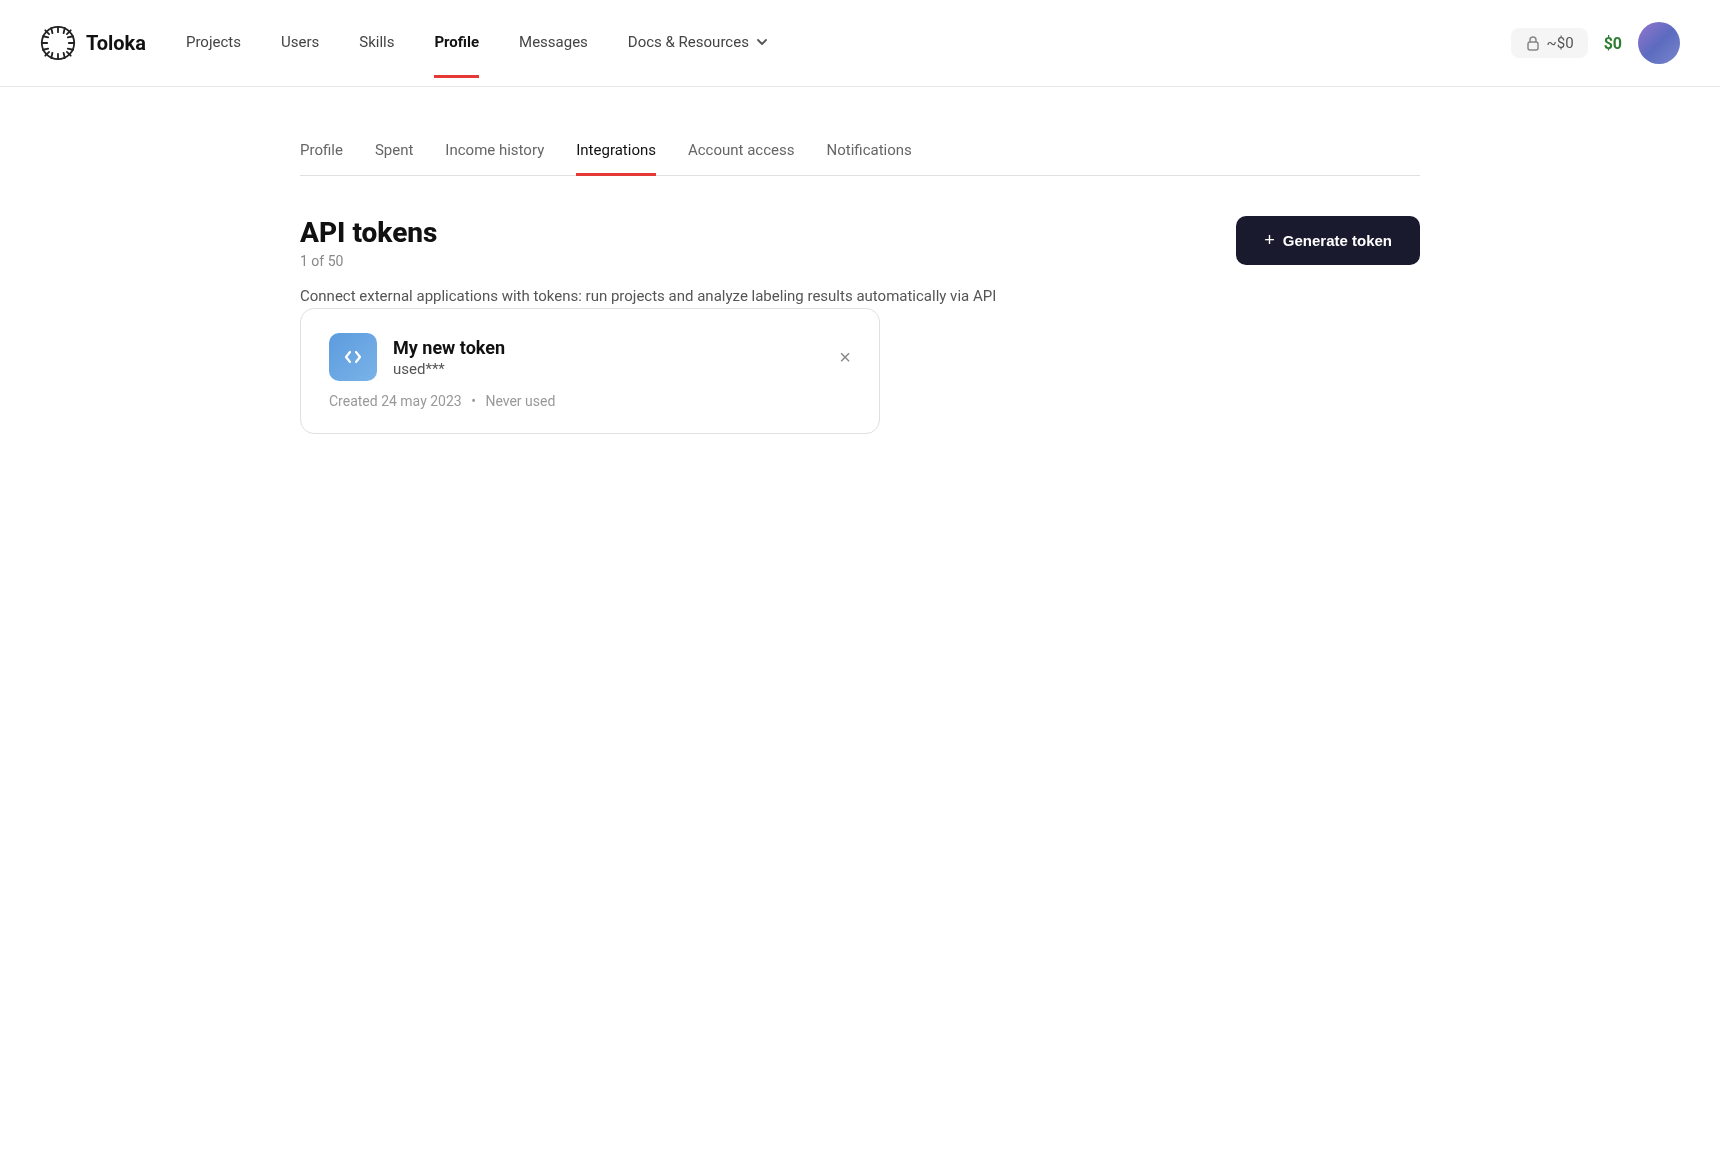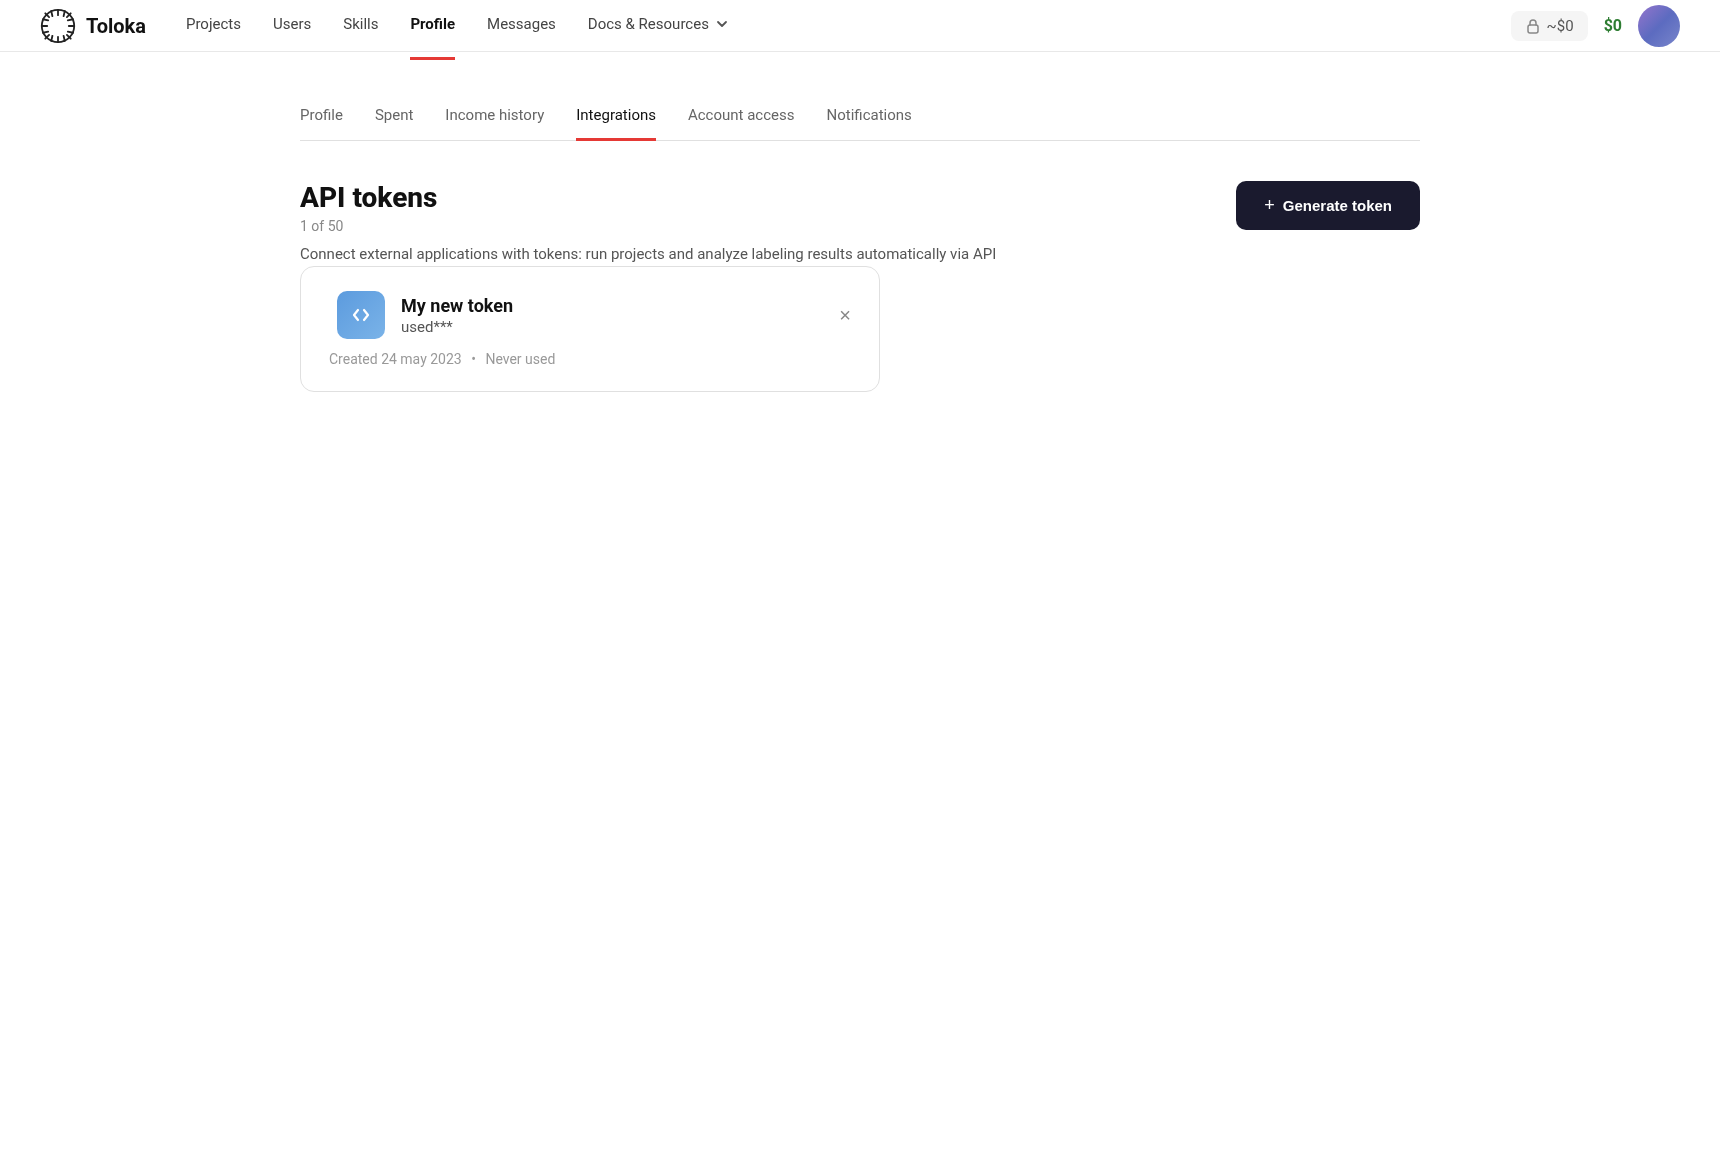--- a/index.html
+++ b/index.html
@@ -3,21 +3,21 @@
   <meta charset="utf-8">
   <style>
     * { box-sizing: border-box; margin: 0; padding: 0; }
     body { font-family: -apple-system, BlinkMacSystemFont, 'Segoe UI', Roboto, sans-serif; background: #fff; color: #333; }
 
     
     .navbar {
       display: flex;
       align-items: center;
       padding: 0 40px;
-      height: 52px;
+      height: 87px;
       border-bottom: 1px solid #e8e8e8;
       gap: 0;
       justify-content: center;
     }
     .navbar-logo {
       display: flex;
       align-items: center;
       gap: 10px;
       margin-right: 40px;
       text-decoration: none;
@@ -27,21 +27,21 @@
       height: 36px;
     }
     .logo-text {
       font-size: 20px;
       font-weight: 700;
       color: #111;
     }
     .nav-links {
       display: flex;
       align-items: center;
-      gap: 32px;
+      gap: 40px;
       flex: 1;
     }
     .nav-link {
       font-size: 15px;
       color: #444;
       text-decoration: none;
       cursor: pointer;
       padding: 24px 0;
       border-bottom: 3px solid transparent;
     }
@@ -178,21 +178,21 @@
     }
 
     
     .api-section {
       padding-bottom: 60px;
     }
     .api-header {
       display: flex;
       align-items: flex-start;
       justify-content: space-between;
-      margin-bottom: 8px;
+      margin-bottom: 15px;
     }
     .api-title-group {}
     .api-title {
       font-size: 28px;
       font-weight: 800;
       color: #111;
     }
     .api-count {
       font-size: 14px;
       color: #888;
@@ -223,21 +223,20 @@
       border: 1.5px solid #e0e0e0;
       border-radius: 14px;
       padding: 24px 28px;
       max-width: 580px;
       position: relative;
     }
     .token-card-header {
       display: flex;
       justify-content: space-between;
       margin-bottom: 8px;
-      margin-left: 8px;
     }
     .token-left {
       display: flex;
       align-items: center;
       gap: 16px;
     }
     .token-icon {
       width: 48px;
       height: 48px;
       background: linear-gradient(135deg, #5c9bde, #7ab3e8);

